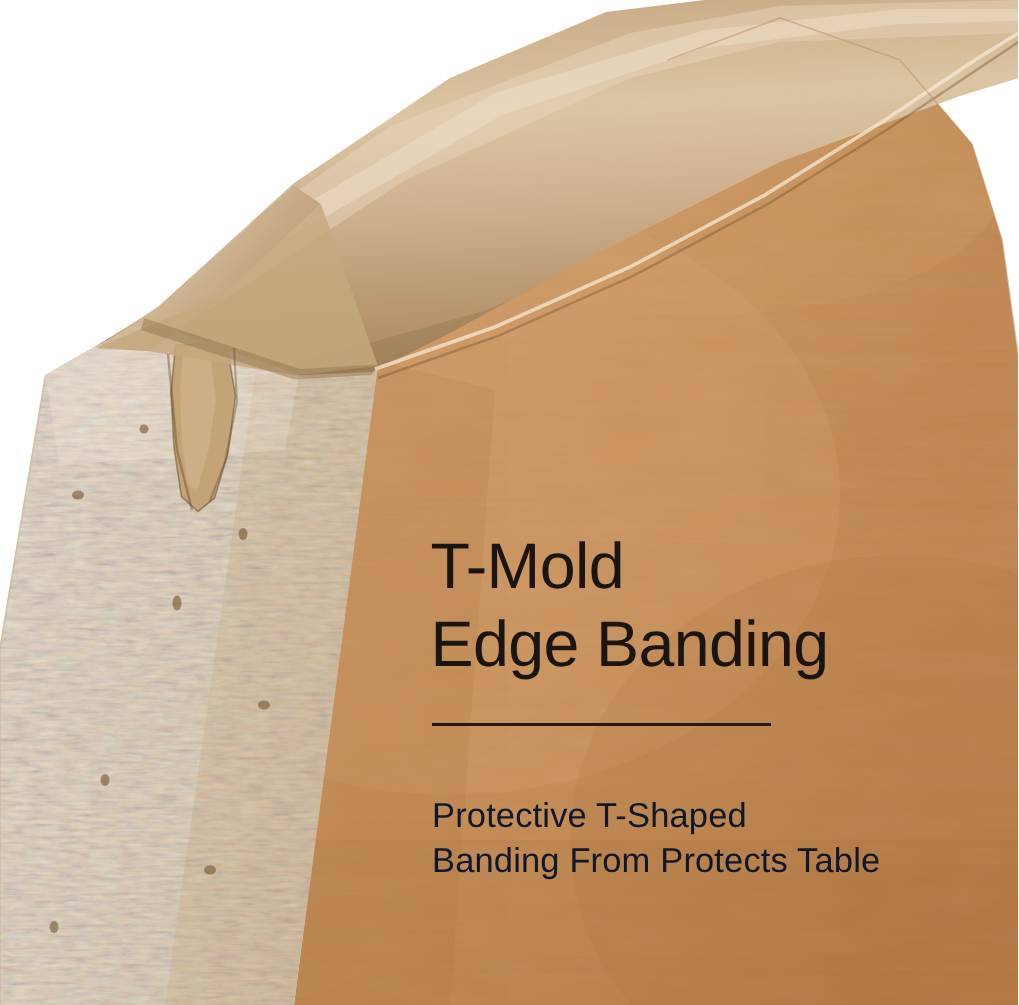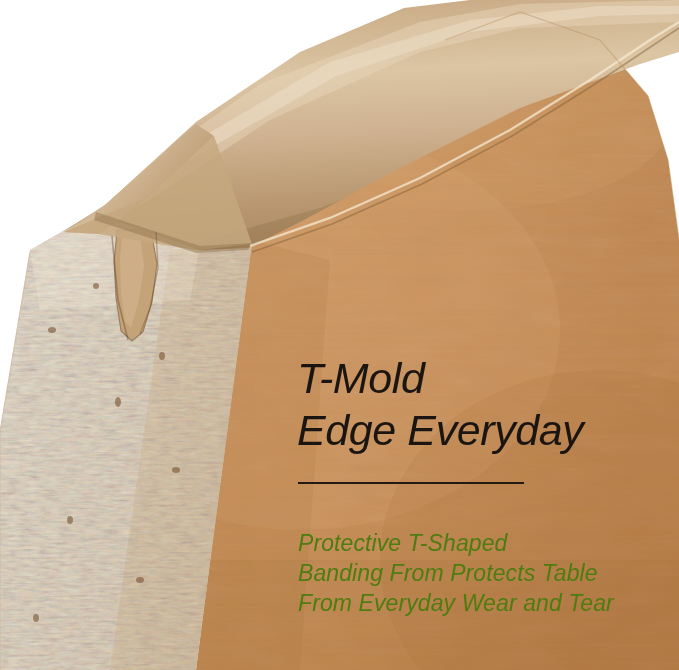--- a/index.html
+++ b/index.html
@@ -22,26 +22,25 @@
     width: 679px;
     height: 670px;
   }
   #photo svg {
     display: block;
     width: 679px;
     height: 670px;
   }
   .text-layer {
     position: absolute;
-    left: 14px;
+    left: 4px;
     top: 0;
     width: 639px;
     height: 670px;
     pointer-events: none;
-    font-style: italic;
   }
   .headline {
     position: absolute;
     left: 283px;
     top: 352px;
     margin: 0;
     font-family: "Liberation Sans", sans-serif;
     font-size: 43px;
     line-height: 52px;
     font-weight: 400;
@@ -61,21 +60,21 @@
   .body-copy {
     position: absolute;
     left: 284px;
     top: 528px;
     margin: 0;
     font-family: "Liberation Sans", sans-serif;
     font-size: 23px;
     line-height: 30px;
     font-weight: 400;
     letter-spacing: 0.1px;
-    color: #4d7c0f;
+    color: #0f172a;
     white-space: pre;
   }
 </style>
 </head>
 <body>
 
 <div id="stage">
 
   <div id="photo">
     <svg viewBox="0 0 679 670" xmlns="http://www.w3.org/2000/svg">
@@ -259,20 +258,20 @@
 
       <path d="M 112,236 L 118,300 L 128,340" fill="none" stroke="#6b4b2c" stroke-width="1.6" stroke-opacity="0.45"></path>
       <path d="M 156,232 L 158,268 L 150,308 L 140,334" fill="none" stroke="#6b4b2c" stroke-width="1.4" stroke-opacity="0.40"></path>
 
       <path d="M 30,252 L 0,432 L 0,670" fill="none" stroke="#cbb394" stroke-width="1.2" stroke-opacity="0.5"></path>
       <path d="M 445,40 L 520,12 L 600,40 L 648,96 L 668,160 L 679,238" fill="none" stroke="#b98d5e" stroke-width="1.2" stroke-opacity="0.45"></path>
     </svg>
   </div>
 
   <div class="text-layer">
-    <h1 class="headline"><span>T-Mold</span><br><span>Edge Everyday</span></h1>
+    <h1 class="headline"><span>T-Mold</span><br><span>Edge Banding</span></h1>
 
     <div class="rule"></div>
 
-    <p class="body-copy"><span>Protective T-Shaped</span><br><span>Banding From Protects Table</span><br><span>From Everyday Wear and Tear</span></p>
+    <p class="body-copy"><span>Protective T-Shaped</span><br><span>Banding From Protects Table</span><br></p>
   </div>
 
 </div>
 
 </body></html>

